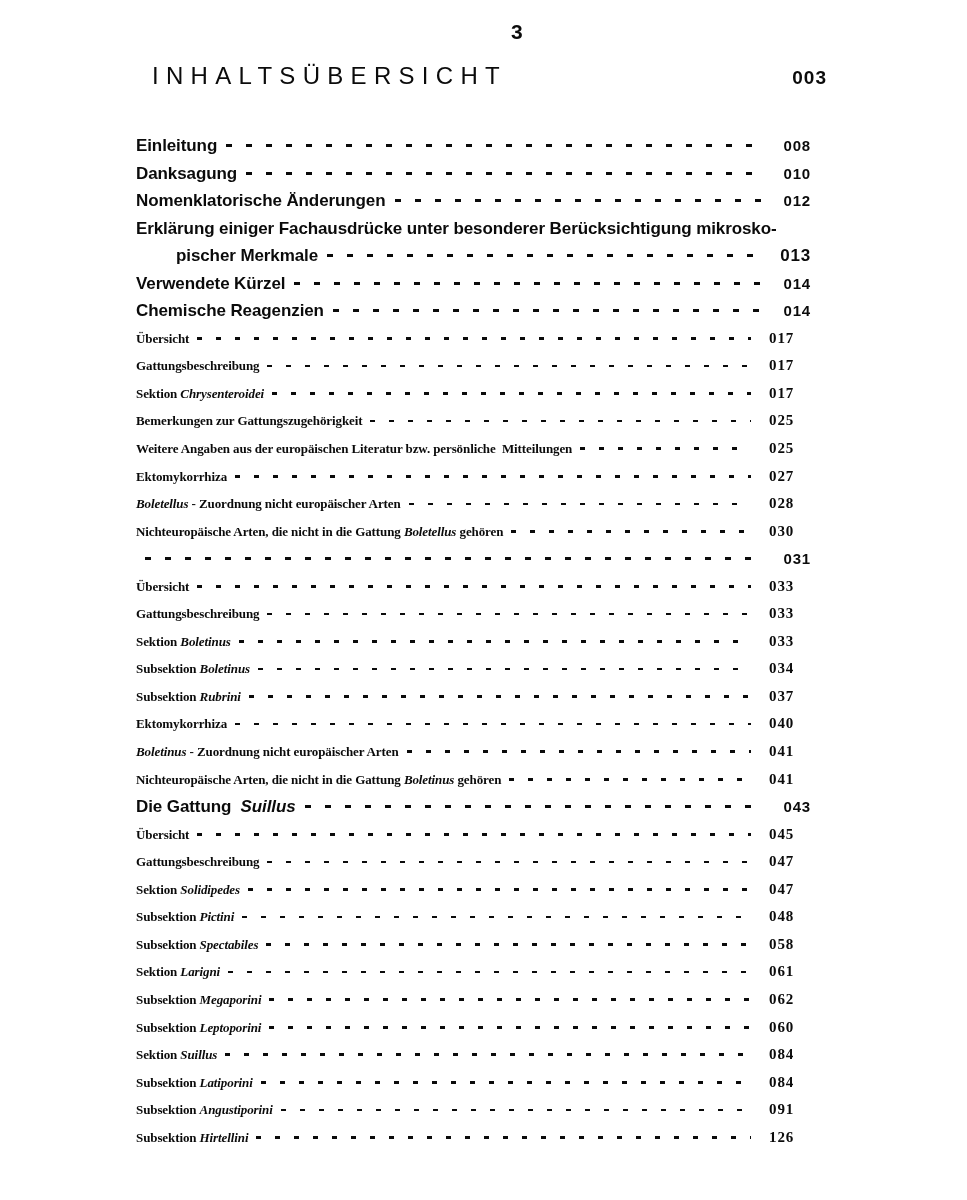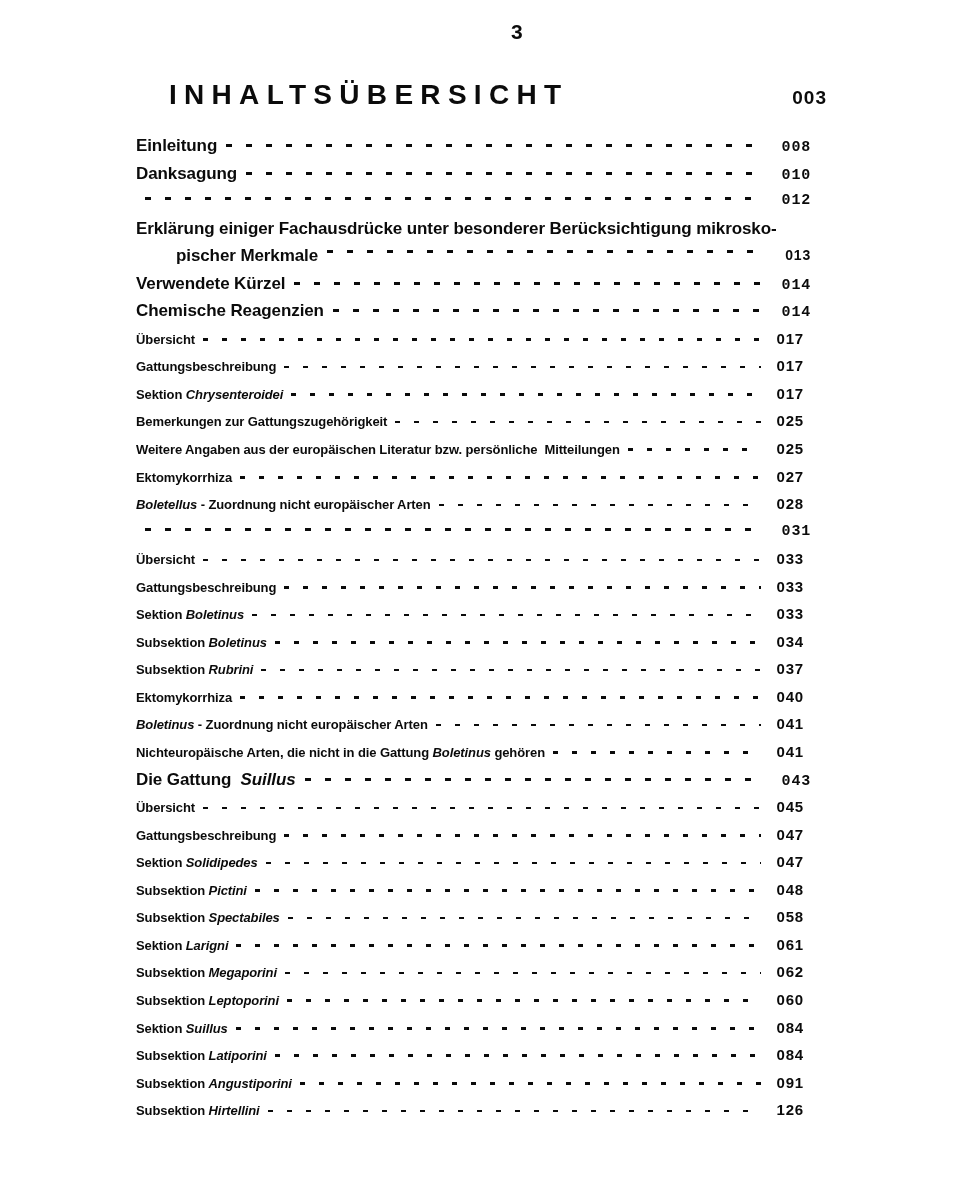--- a/index.html
+++ b/index.html
@@ -24,23 +24,23 @@
   }
   
   .titlerow {
     position: absolute;
     top: 62px; left: 152px; width: 675px;
     display: flex;
     align-items: baseline;
     justify-content: space-between;
   }
   .title {
-    margin: 17px;
-    font-size: 28px;
-    font-weight: bold;
+    margin: 0;
+    font-size: 24px;
+    font-weight: normal;
     letter-spacing: 7.3px;
     white-space: pre;
   }
   .title-page {
     font-size: 19px;
     letter-spacing: 1px;
   }
   
   .toc {
     position: absolute;
@@ -62,26 +62,26 @@
     background: repeating-linear-gradient(to right, currentColor 0 6px, transparent 6px 20px);
     transform: translateY(-4px);
   }
   .row .num {
     flex: 0 0 auto;
     text-align: right;
     letter-spacing: 0.8px;
   }
   
   .row.top  { font-size: 17px; }
-  .row.top .num  { font-size: 15px; width: 36px; font-family: Liberation Mono, monospace; }
+  .row.top .num  { font-size: 15px; width: 36px; }
   
-  .row.cont { font-size: 17px; padding-left: 40px; align-items: center; }
-  .row.cont .num { font-size: 14px; width: 36px; }
+  .row.cont { font-size: 17px; padding-left: 40px; }
+  .row.cont .num { font-size: 17px; width: 36px; }
   
-  .row.sub  { font-size: 13px; margin-right: 7px; }
+  .row.sub  { font-size: 13px; margin-right: 17px; font-family: Liberation Serif, serif; }
   .row.sub .num  { font-size: 15px; width: 32px; }
   .row.sub .leader {
     height: 2.6px;
     margin: 0 11px 0 8px;
     background: repeating-linear-gradient(to right, currentColor 0 5px, transparent 5px 19px);
     transform: translateY(-3px);
   }
 </style>
 </head>
 <body>
@@ -91,32 +91,33 @@
   <div class="folio">3</div>
 
   <div class="titlerow">
     <h1 class="title">INHALTSÜBERSICHT</h1>
     <span class="title-page">003</span>
   </div>
 
   <div class="toc">
       <div class="row top"><span class="label"><span>Einleitung</span></span><span class="leader"></span><span class="num">008</span></div>
       <div class="row top"><span class="label"><span>Danksagung</span></span><span class="leader"></span><span class="num">010</span></div>
-      <div class="row top"><span class="leader"></span><span class="num">012</span></div>
+      <div class="row top"><span class="label"><span>Nomenklatorische Änderungen</span></span><span class="leader"></span><span class="num">012</span></div>
       <div class="row top noleader"><span class="label"><span>Erklärung einiger Fachausdrücke unter besonderer Berücksichtigung mikrosko-</span></span></div>
       <div class="row cont"><span class="label"><span>pischer Merkmale</span></span><span class="leader"></span><span class="num">013</span></div>
       <div class="row top"><span class="label"><span>Verwendete Kürzel</span></span><span class="leader"></span><span class="num">014</span></div>
       <div class="row top"><span class="label"><span>Chemische Reagenzien</span></span><span class="leader"></span><span class="num">014</span></div>
       <div class="row sub"><span class="label"><span>Übersicht</span></span><span class="leader"></span><span class="num">017</span></div>
       <div class="row sub"><span class="label"><span>Gattungsbeschreibung</span></span><span class="leader"></span><span class="num">017</span></div>
       <div class="row sub"><span class="label"><span>Sektion </span><span class="it">Chrysenteroidei</span></span><span class="leader"></span><span class="num">017</span></div>
       <div class="row sub"><span class="label"><span>Bemerkungen zur Gattungszugehörigkeit</span></span><span class="leader"></span><span class="num">025</span></div>
       <div class="row sub"><span class="label"><span>Weitere Angaben aus der europäischen Literatur bzw. persönliche  Mitteilungen</span></span><span class="leader"></span><span class="num">025</span></div>
       <div class="row sub"><span class="label"><span>Ektomykorrhiza</span></span><span class="leader"></span><span class="num">027</span></div>
       <div class="row sub"><span class="label"><span class="it">Boletellus</span><span> - Zuordnung nicht europäischer Arten</span></span><span class="leader"></span><span class="num">028</span></div>
+      <div class="row sub"><span class="label"><span>Nichteuropäische Arten, die nicht in die Gattung </span><span class="it">Boletellus</span><span> gehören</span></span><span class="leader"></span><span class="num">030</span></div>
       <div class="row top"><span class="leader"></span><span class="num">031</span></div>
       <div class="row sub"><span class="label"><span>Übersicht</span></span><span class="leader"></span><span class="num">033</span></div>
       <div class="row sub"><span class="label"><span>Gattungsbeschreibung</span></span><span class="leader"></span><span class="num">033</span></div>
       <div class="row sub"><span class="label"><span>Sektion </span><span class="it">Boletinus</span></span><span class="leader"></span><span class="num">033</span></div>
       <div class="row sub"><span class="label"><span>Subsektion </span><span class="it">Boletinus</span></span><span class="leader"></span><span class="num">034</span></div>
       <div class="row sub"><span class="label"><span>Subsektion </span><span class="it">Rubrini</span></span><span class="leader"></span><span class="num">037</span></div>
       <div class="row sub"><span class="label"><span>Ektomykorrhiza</span></span><span class="leader"></span><span class="num">040</span></div>
       <div class="row sub"><span class="label"><span class="it">Boletinus</span><span> - Zuordnung nicht europäischer Arten</span></span><span class="leader"></span><span class="num">041</span></div>
       <div class="row sub"><span class="label"><span>Nichteuropäische Arten, die nicht in die Gattung </span><span class="it">Boletinus</span><span> gehören</span></span><span class="leader"></span><span class="num">041</span></div>
       <div class="row top"><span class="label"><span>Die Gattung  </span><span class="it">Suillus</span></span><span class="leader"></span><span class="num">043</span></div>

